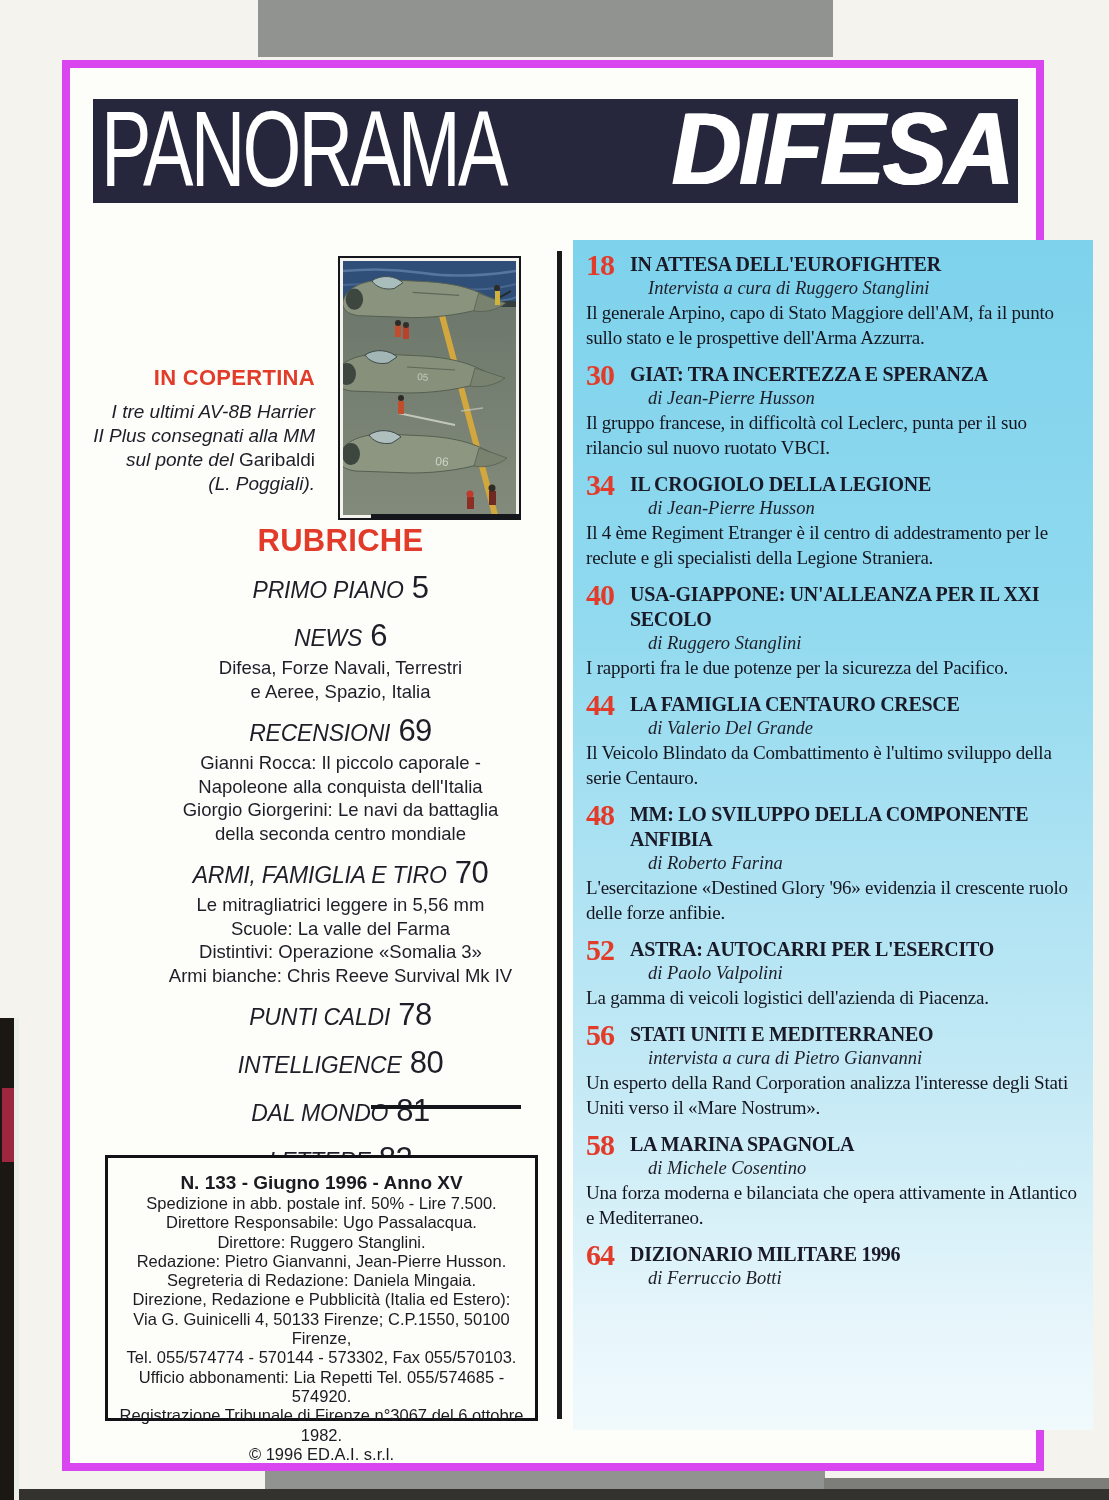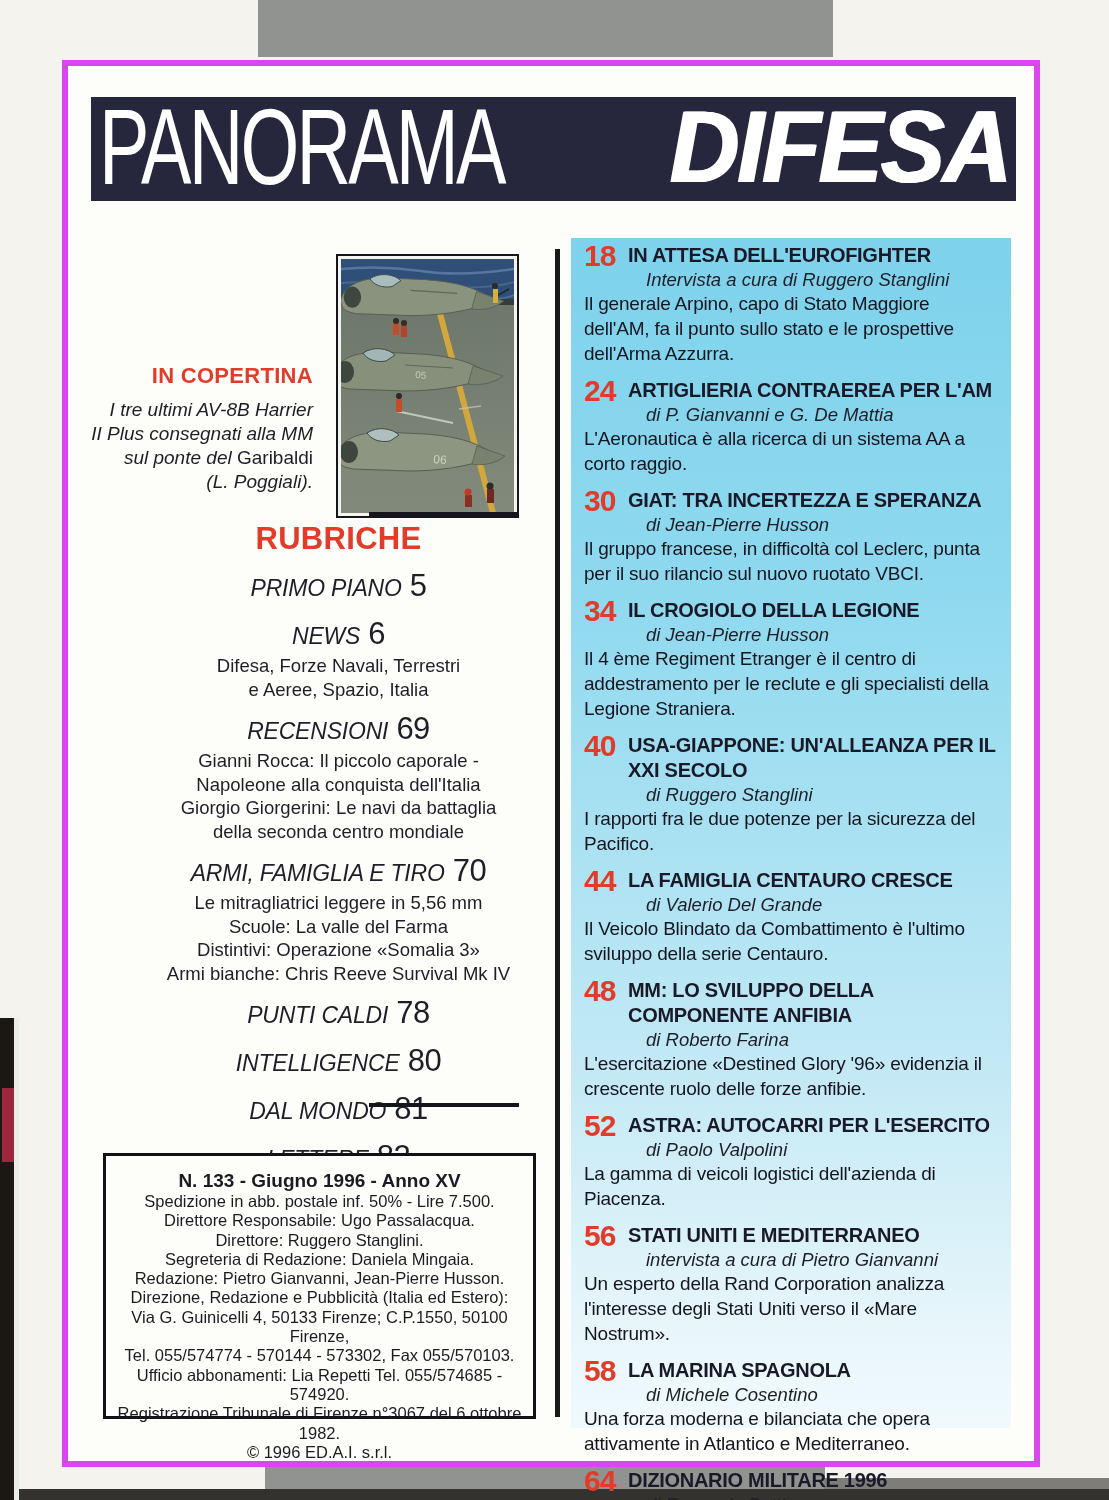--- a/index.html
+++ b/index.html
@@ -14,21 +14,21 @@
   .scan-band-bottom{position:absolute;left:265px;top:1458px;width:560px;height:33px;background:#90938f;}
   .scan-strip-bottom{position:absolute;left:0;top:1489px;width:1109px;height:11px;background:#34322e;}
   .scan-strip-bottom-right{position:absolute;left:824px;top:1478px;width:285px;height:12px;background:#7d7d7a;}
   .spine{position:absolute;left:0;top:1018px;width:14px;height:482px;background:#1b1813;}
   .spine-red{position:absolute;left:2px;top:1088px;width:12px;height:74px;background:#9e2740;}
   .spine-hl{position:absolute;left:14px;top:1018px;width:5px;height:482px;background:#e9efe6;}
 
   
   .page{
     position:absolute;left:62px;top:60px;width:966px;height:1395px;
-    background:#fdfdfa;border:6px solid #d946ef;
+    background:#fdfdfa;border:8px solid #d946ef;
   }
 
   
   .masthead{position:absolute;left:23px;top:31px;width:925px;height:104px;background:#26263c;}
   .mast-left{
     position:absolute;left:8px;top:0;height:104px;line-height:100px;
     color:#fff;font-size:108px;font-weight:400;letter-spacing:-4px;
     transform:scaleX(0.70);transform-origin:left center;white-space:nowrap;
   }
   .mast-right{
@@ -76,23 +76,23 @@
     position:absolute;left:35px;top:1087px;width:427px;height:247px;
     border:3px solid #111116;background:#fdfdfa;
     text-align:center;color:#1b1b22;padding-top:13px;box-sizing:content-box;
   }
   .imp-issue{font-weight:700;font-size:19px;line-height:23px;}
   .imp-line{font-size:16.5px;line-height:19.3px;}
 
   
   .divider{position:absolute;left:487px;top:183px;width:5px;height:1168px;background:#191919;}
   .blue-panel{
-    position:absolute;left:503px;top:172px;width:440px;height:1190px;
+    position:absolute;left:503px;top:172px;width:520px;height:1190px;
     background:linear-gradient(180deg,#7ed2ec 0%,#8fd9ef 30%,#c3e9f5 70%,#e8f6fb 92%,#f0fafd 100%);
-    padding-top:5px;box-sizing:border-box;
+    padding-top:12px;box-sizing:border-box;font-family:Liberation Serif, serif;
   }
   .feature{margin-bottom:12px;padding:0 12px 0 13px;}
   .f-row{display:flex;gap:10px;align-items:flex-start;}
   .f-num{color:#e23b2a;font-weight:700;font-size:30px;line-height:25px;letter-spacing:-1px;flex:0 0 auto;min-width:34px;}
   .f-title{color:#191927;font-weight:700;font-size:20px;line-height:25px;letter-spacing:-0.3px;}
   .f-by{color:#1e1e28;font-style:italic;font-size:18.5px;line-height:23px;margin-left:62px;}
   .f-sum{color:#15151f;font-size:19px;line-height:25px;letter-spacing:-0.2px;}
 </style>
 </head>
 <body>
@@ -225,22 +225,22 @@
       </div>
   </div>
   <div class="rule rule-bottom"></div>
 
   <div class="imprint">
     <div class="imp-issue">N. 133 - Giugno 1996 - Anno XV</div>
     <div id="imprint-lines">
         <div class="imp-line">Spedizione in abb. postale inf. 50% - Lire 7.500.</div>
         <div class="imp-line">Direttore Responsabile: Ugo Passalacqua.</div>
         <div class="imp-line">Direttore: Ruggero Stanglini.</div>
+        <div class="imp-line">Redazione: Pietro Gianvanni, Jean-Pierre Husson.</div>
         <div class="imp-line">Segreteria di Redazione: Daniela Mingaia.</div>
-        <div class="imp-line">Redazione: Pietro Gianvanni, Jean-Pierre Husson.</div>
         <div class="imp-line">Direzione, Redazione e Pubblicità (Italia ed Estero):</div>
         <div class="imp-line">Via G. Guinicelli 4, 50133 Firenze; C.P.1550, 50100 Firenze,</div>
         <div class="imp-line">Tel. 055/574774 - 570144 - 573302, Fax 055/570103.</div>
         <div class="imp-line">Ufficio abbonamenti: Lia Repetti Tel. 055/574685 - 574920.</div>
         <div class="imp-line">Registrazione Tribunale di Firenze n°3067 del 6 ottobre 1982.</div>
         <div class="imp-line">© 1996 ED.A.I. s.r.l.</div>
       </div>
   </div>
 
   <div class="divider"></div>
@@ -249,28 +249,20 @@
         <div class="feature">
           <div class="f-row">
             <span class="f-num">18</span>
             <span class="f-title">IN ATTESA DELL'EUROFIGHTER</span>
           </div>
           <div class="f-by">Intervista a cura di Ruggero Stanglini</div>
           <div class="f-sum">Il generale Arpino, capo di Stato Maggiore dell'AM, fa il punto sullo stato e le prospettive dell'Arma Azzurra.</div>
         </div>
         <div class="feature">
           <div class="f-row">
-            <span class="f-num">24</span>
-            <span class="f-title">ARTIGLIERIA CONTRAEREA PER L'AM</span>
-          </div>
-          <div class="f-by">di P. Gianvanni e G. De Mattia</div>
-          <div class="f-sum">L'Aeronautica è alla ricerca di un sistema AA a corto raggio.</div>
-        </div>
-        <div class="feature">
-          <div class="f-row">
             <span class="f-num">30</span>
             <span class="f-title">GIAT: TRA INCERTEZZA E SPERANZA</span>
           </div>
           <div class="f-by">di Jean-Pierre Husson</div>
           <div class="f-sum">Il gruppo francese, in difficoltà col Leclerc, punta per il suo rilancio sul nuovo ruotato VBCI.</div>
         </div>
         <div class="feature">
           <div class="f-row">
             <span class="f-num">34</span>
             <span class="f-title">IL CROGIOLO DELLA LEGIONE</span>

